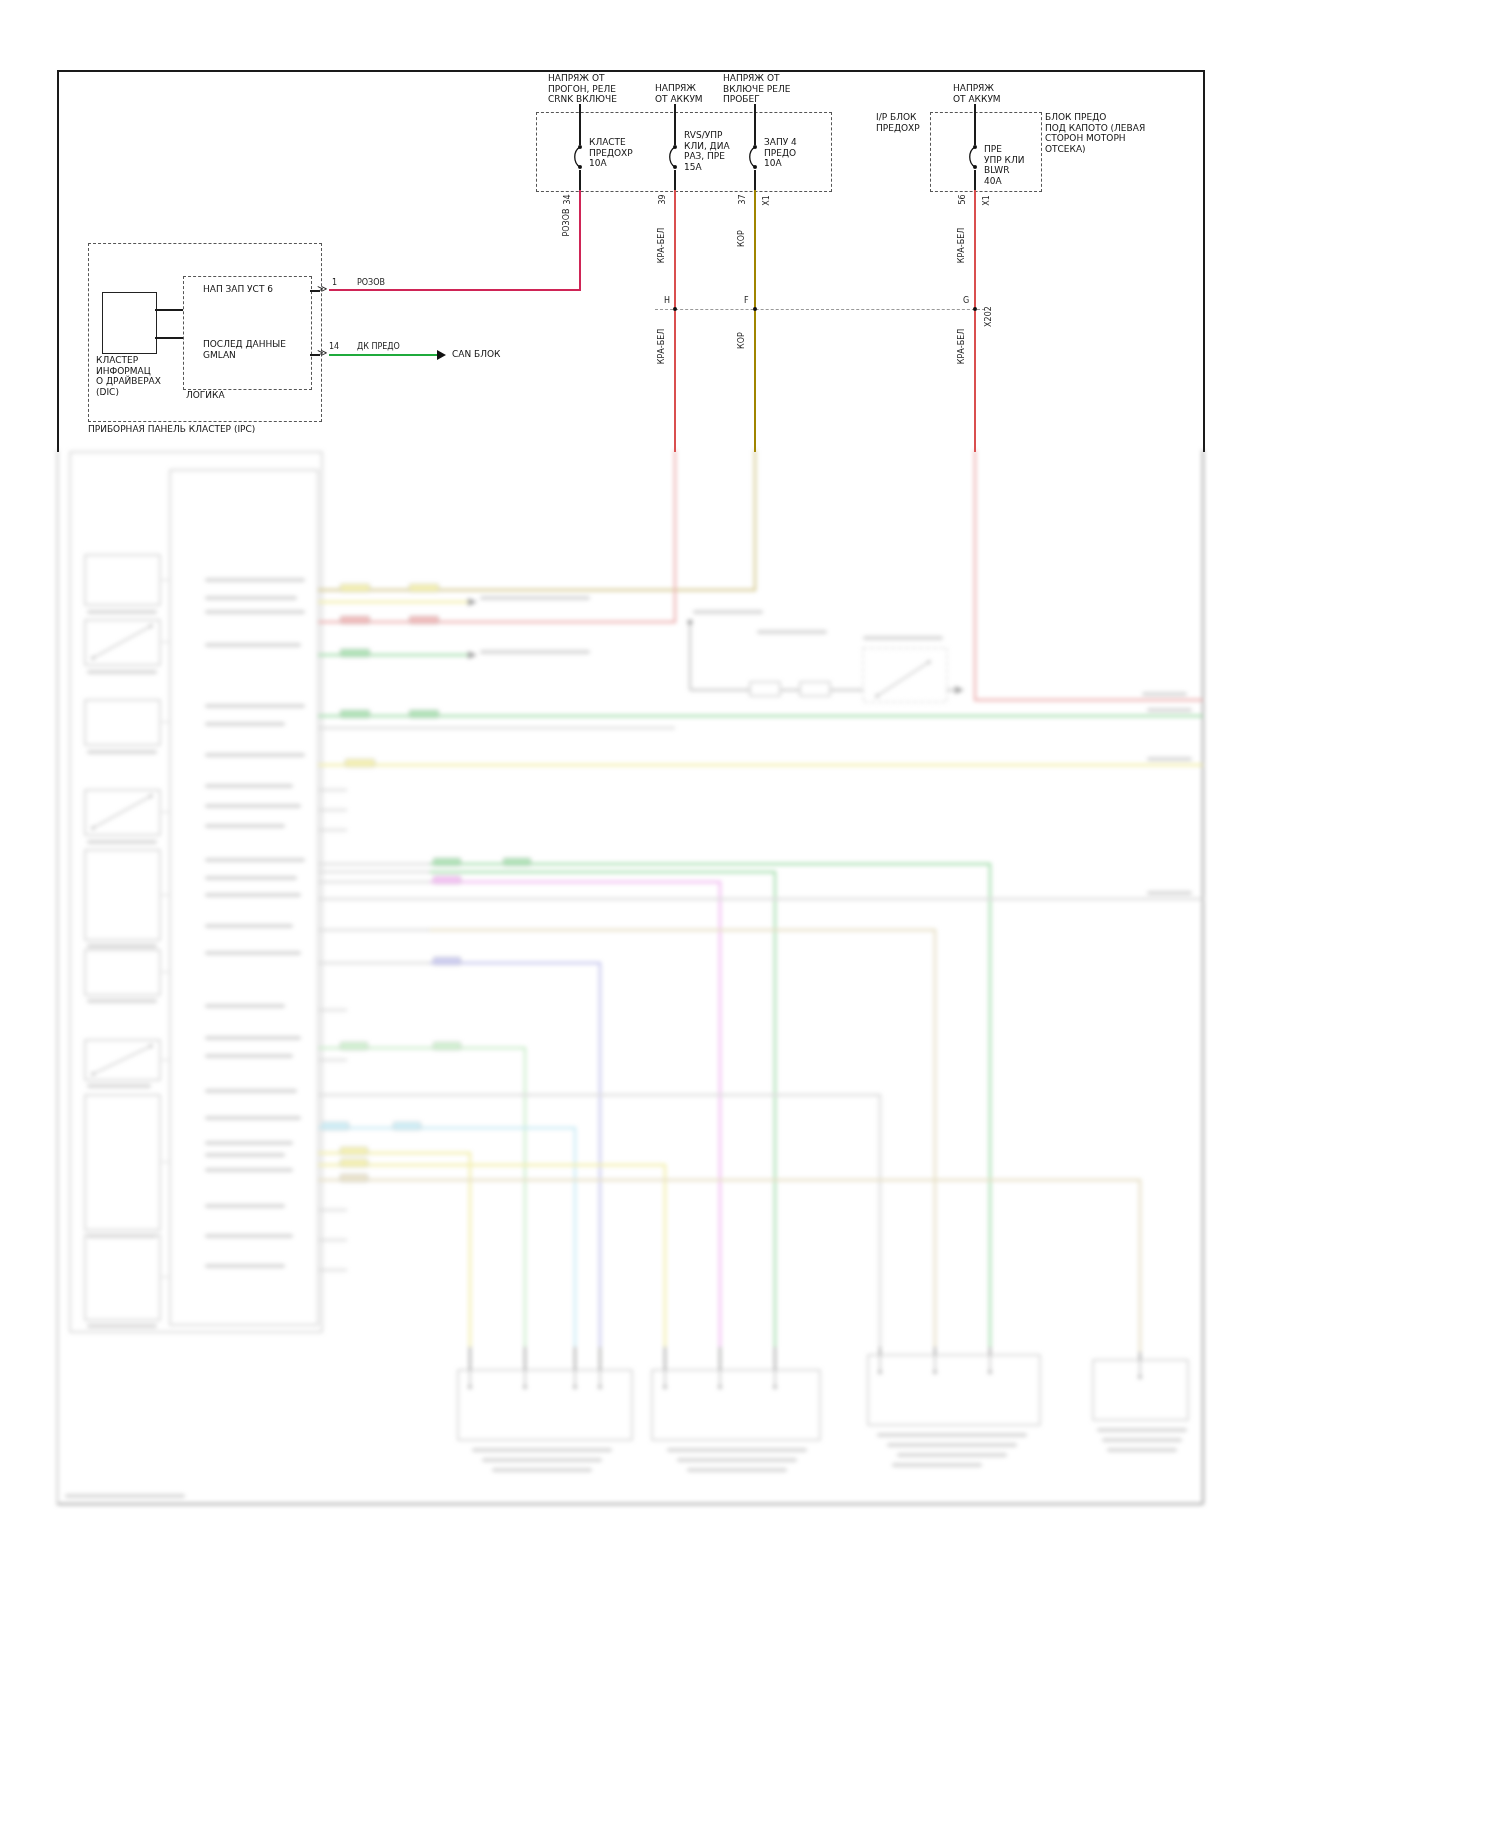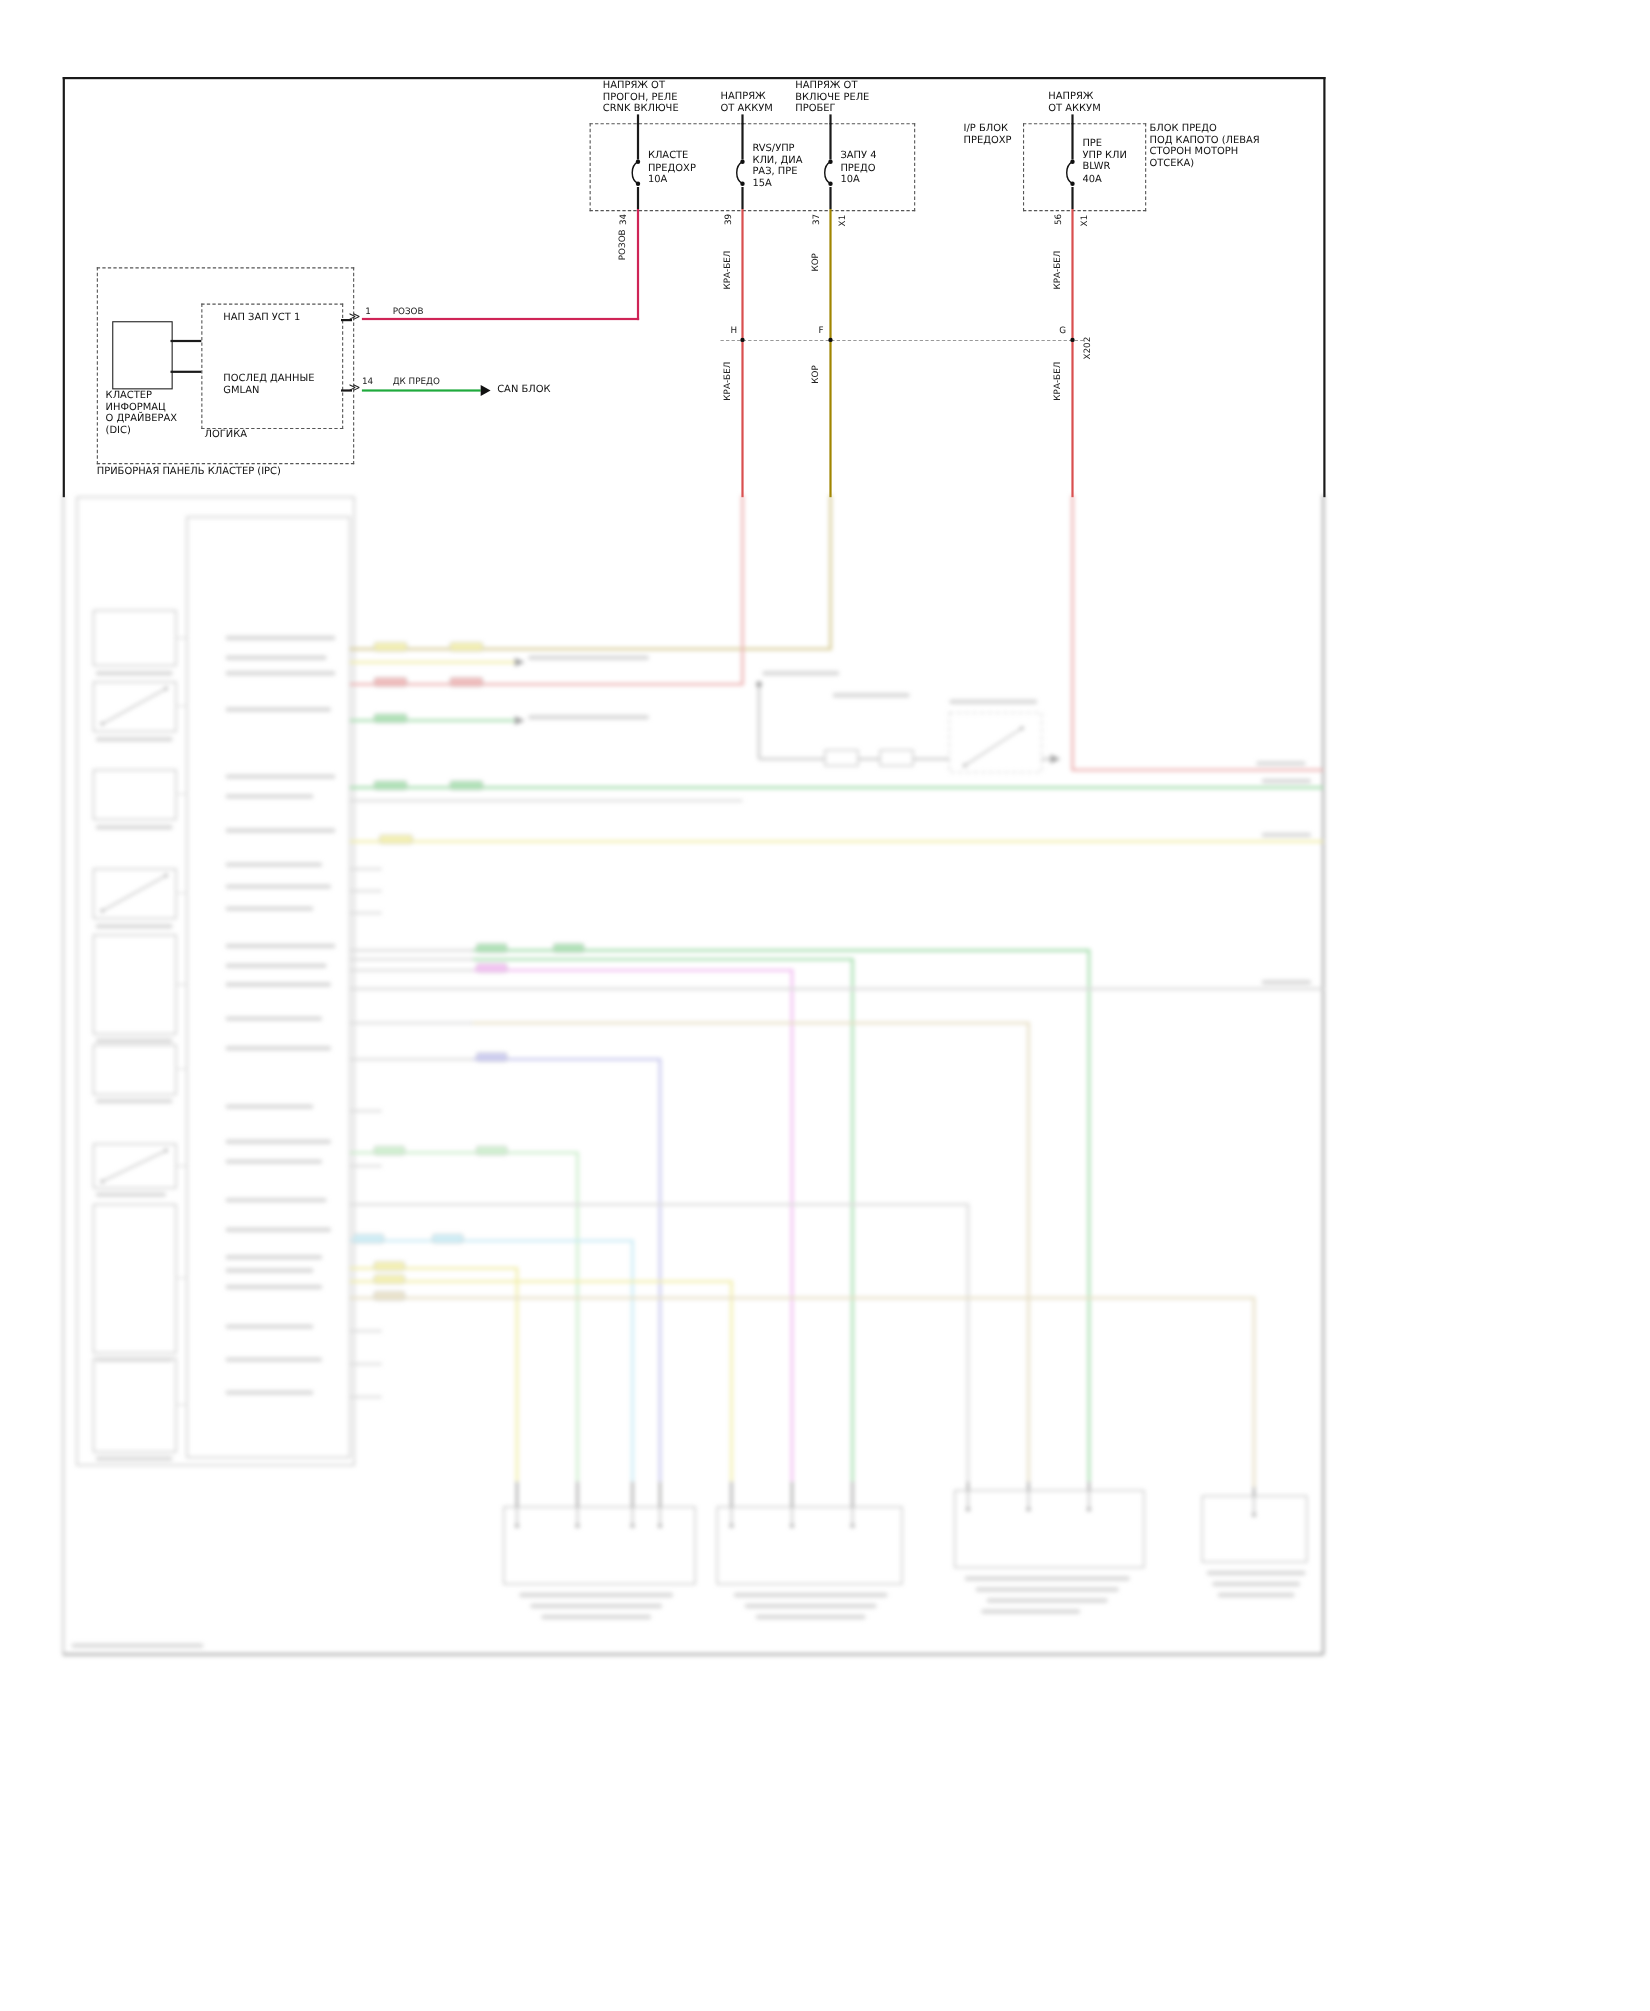--- a/index.html
+++ b/index.html
@@ -96,21 +96,21 @@
   <div class="lbl" style="left:589px;top:137px;">КЛАСТЕ
 ПРЕДОХР
 10А</div>
   <div class="lbl" style="left:684px;top:130px;">RVS/УПР
 КЛИ, ДИА
 РАЗ, ПРЕ
 15А</div>
   <div class="lbl" style="left:764px;top:137px;">ЗАПУ 4
 ПРЕДО
 10А</div>
-  <div class="lbl" style="left:984px;top:126px;">ПРЕ
+  <div class="lbl" style="left:984px;top:144px;">ПРЕ
 УПР КЛИ
 BLWR
 40А</div>
 
   <div class="vrot" style="left:559px;top:195px;width:16px;">34</div>
   <div class="vrot" style="left:654px;top:195px;width:16px;">39</div>
   <div class="vrot" style="left:734px;top:195px;width:16px;">37</div>
   <div class="vrot" style="left:758px;top:196px;width:16px;">X1</div>
   <div class="vrot" style="left:954px;top:195px;width:16px;">56</div>
   <div class="vrot" style="left:978px;top:196px;width:16px;">X1</div>
@@ -140,21 +140,21 @@
 
   <div class="dbox" style="left:88px;top:243px;width:232px;height:177px;"></div>
   <div class="lbl" style="left:88px;top:424px;">ПРИБОРНАЯ ПАНЕЛЬ КЛАСТЕР (IPC)</div>
   <div class="sbox" style="left:102px;top:292px;width:53px;height:60px;"></div>
   <div class="lbl" style="left:96px;top:355px;">КЛАСТЕР
 ИНФОРМАЦ
 О ДРАЙВЕРАХ
 (DIC)</div>
   <div class="dbox" style="left:183px;top:276px;width:127px;height:112px;"></div>
   <div class="lbl" style="left:186px;top:390px;">ЛОГИКА</div>
-  <div class="lbl" style="left:203px;top:284px;">НАП ЗАП УСТ 1</div>
+  <div class="lbl" style="left:203px;top:284px;">НАП ЗАП УСТ 6</div>
   <div class="lbl" style="left:203px;top:339px;">ПОСЛЕД ДАННЫЕ
 GMLAN</div>
   <div class="wire blk" style="left:155px;top:309px;width:28px;height:1.5px;"></div>
   <div class="wire blk" style="left:155px;top:337px;width:28px;height:1.5px;"></div>
 
   <div class="wire blk" style="left:310px;top:290px;width:10px;height:1.5px;"></div>
   <div class="lbl8" style="left:317px;top:284px;font-size:10px;">≫</div>
   <div class="lbl8" style="left:332px;top:278px;">1</div>
   <div class="lbl8" style="left:357px;top:278px;">РОЗОВ</div>
   <div class="wire w-pink" style="left:329px;top:289px;width:252px;height:2px;"></div>

